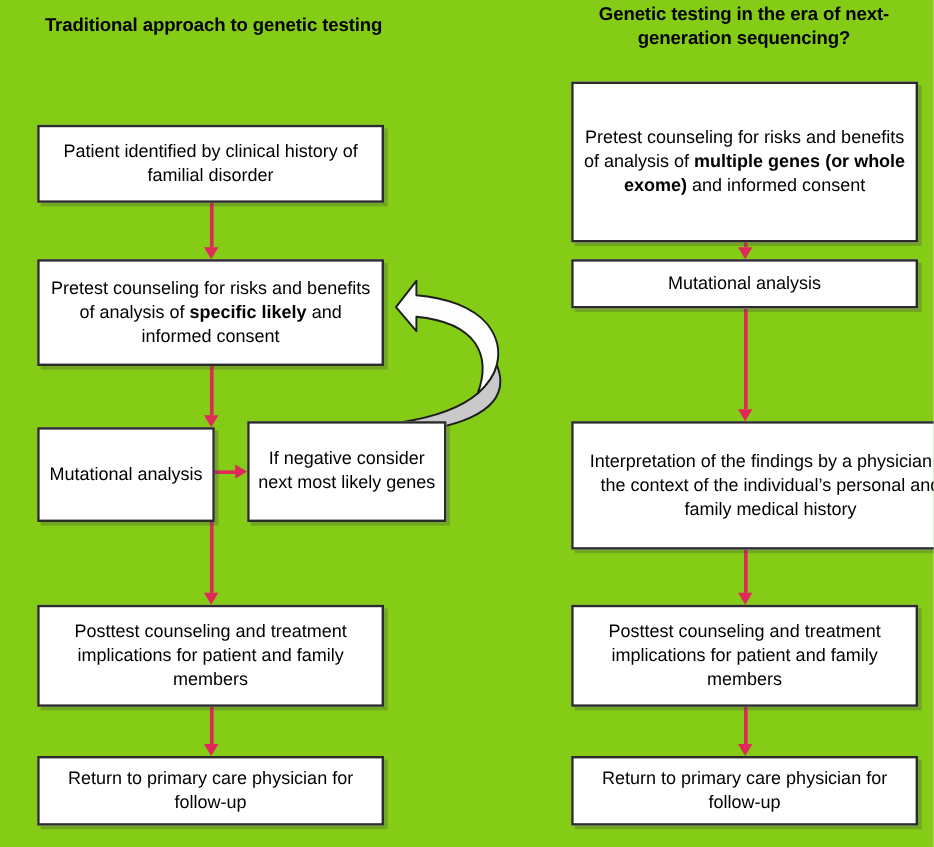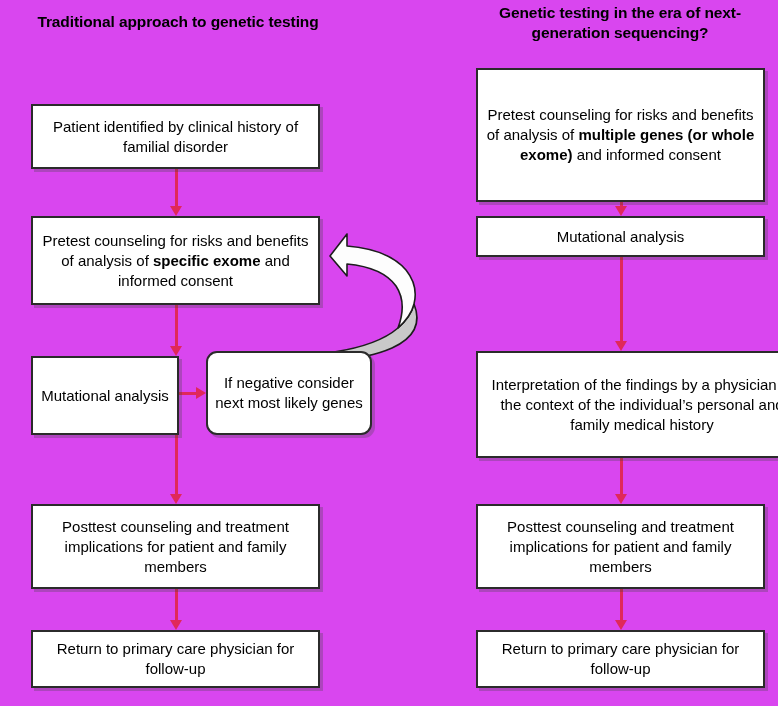--- a/index.html
+++ b/index.html
@@ -10,21 +10,21 @@
     width: 778px;
     height: 706px;
     background: #e3efe5;
     font-family: "Liberation Sans", sans-serif;
     overflow: hidden;
   }
   #canvas {
     position: relative;
     width: 778px;
     height: 706px;
-    background: #d946ef;
+    background: #84cc16;
   }
   .col-title {
     position: absolute;
     text-align: center;
     font-weight: bold;
     font-size: 15.5px;
     line-height: 20px;
     color: #000;
     letter-spacing: -0.1px;
   }
@@ -110,28 +110,28 @@
 
   <div class="col-title" id="title-left">Traditional approach to genetic testing</div>
 
   <div class="col-title" id="title-right">Genetic testing in the era of next-generation sequencing?</div>
 
   <div class="node" style="left:31px; top:68px; width:289px; height:65px;margin-top:36px;">
     <span class="txt">Patient identified by clinical history of familial disorder</span>
   </div>
 
   <div class="node" style="left:31px; top:216px; width:289px; height:89px;">
-    <span class="txt">Pretest counseling for risks and benefits of analysis of <b>specific exome</b> and informed consent</span>
+    <span class="txt">Pretest counseling for risks and benefits of analysis of <b>specific likely</b> and informed consent</span>
   </div>
 
   <div class="node" style="left:31px; top:356px; width:148px; height:79px;">
     <span class="txt">Mutational analysis</span>
   </div>
 
-  <div class="node" style="left:206px; top:351px; width:166px; height:84px;border-radius:11px;">
+  <div class="node" style="left:206px; top:351px; width:166px; height:84px;">
     <span class="txt">If negative consider next most likely genes</span>
   </div>
 
   <div class="node" style="left:31px; top:504px; width:289px; height:85px;">
     <span class="txt">Posttest counseling and treatment implications for patient and family members</span>
   </div>
 
   <div class="node" style="left:31px; top:630px; width:289px; height:58px;">
     <span class="txt">Return to primary care physician for follow-up</span>
   </div>

